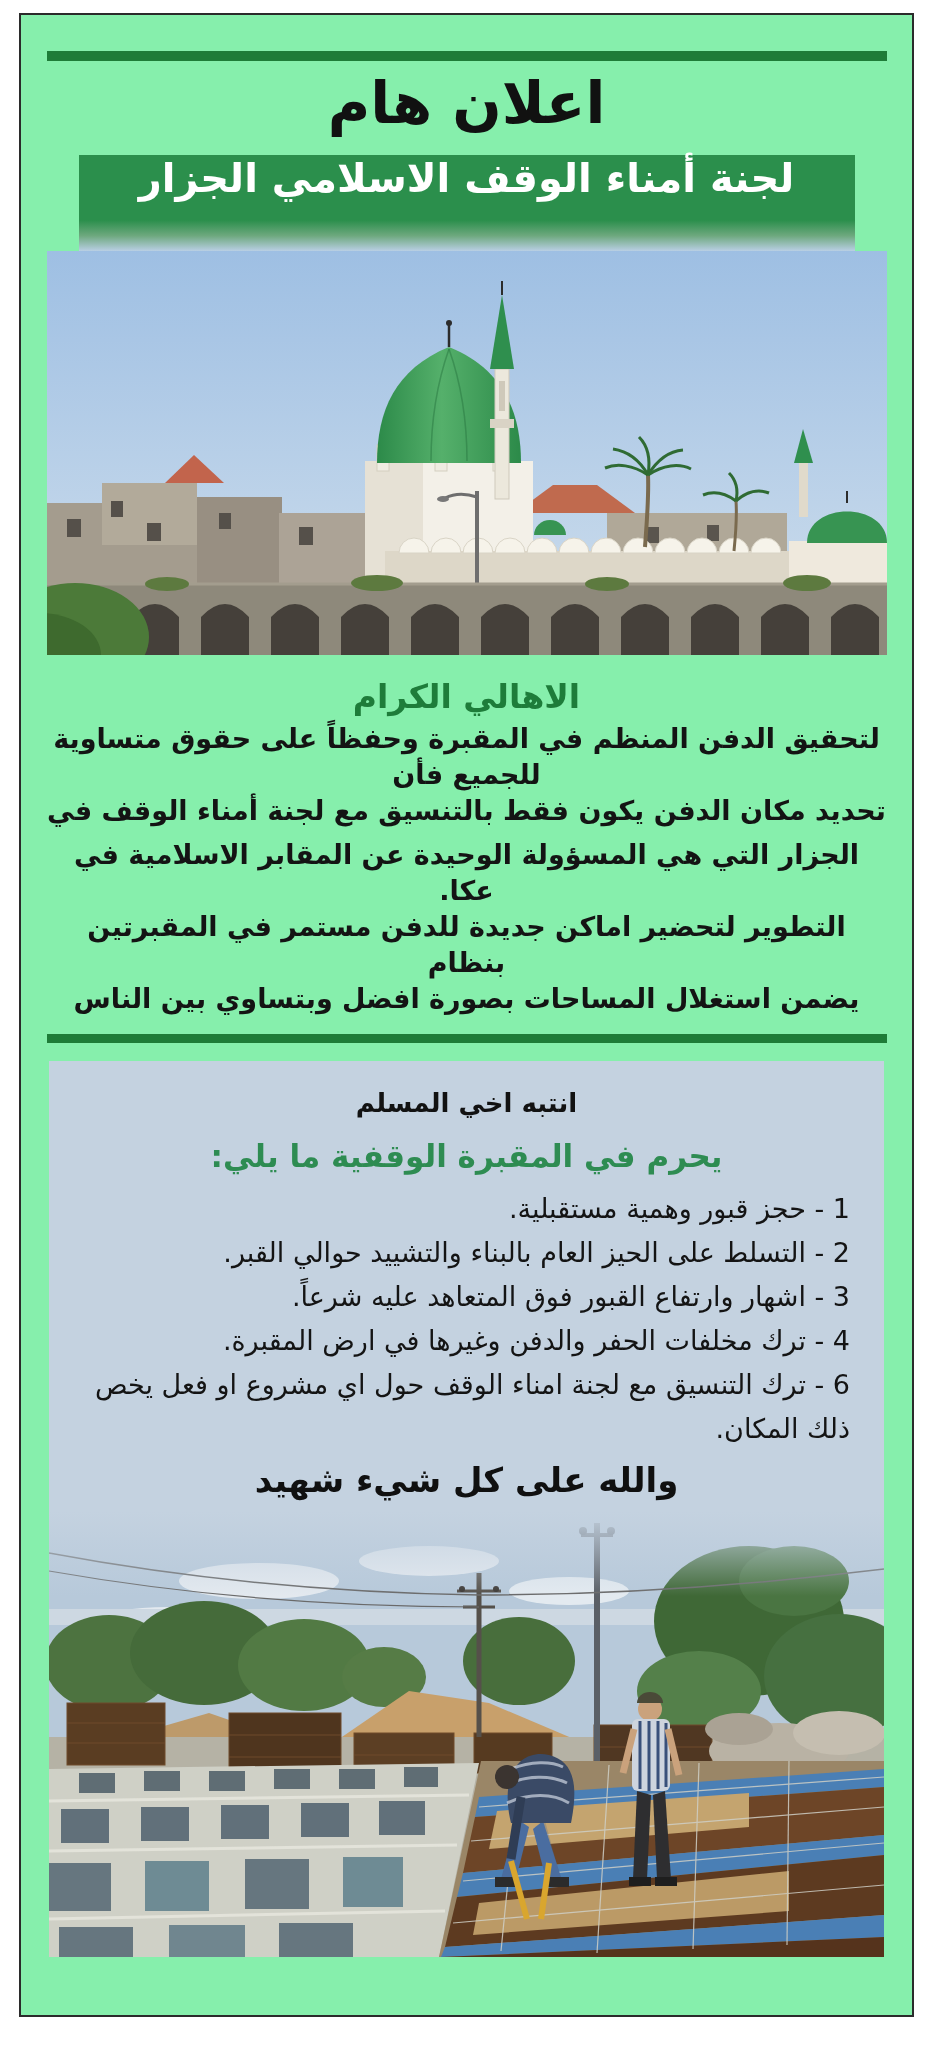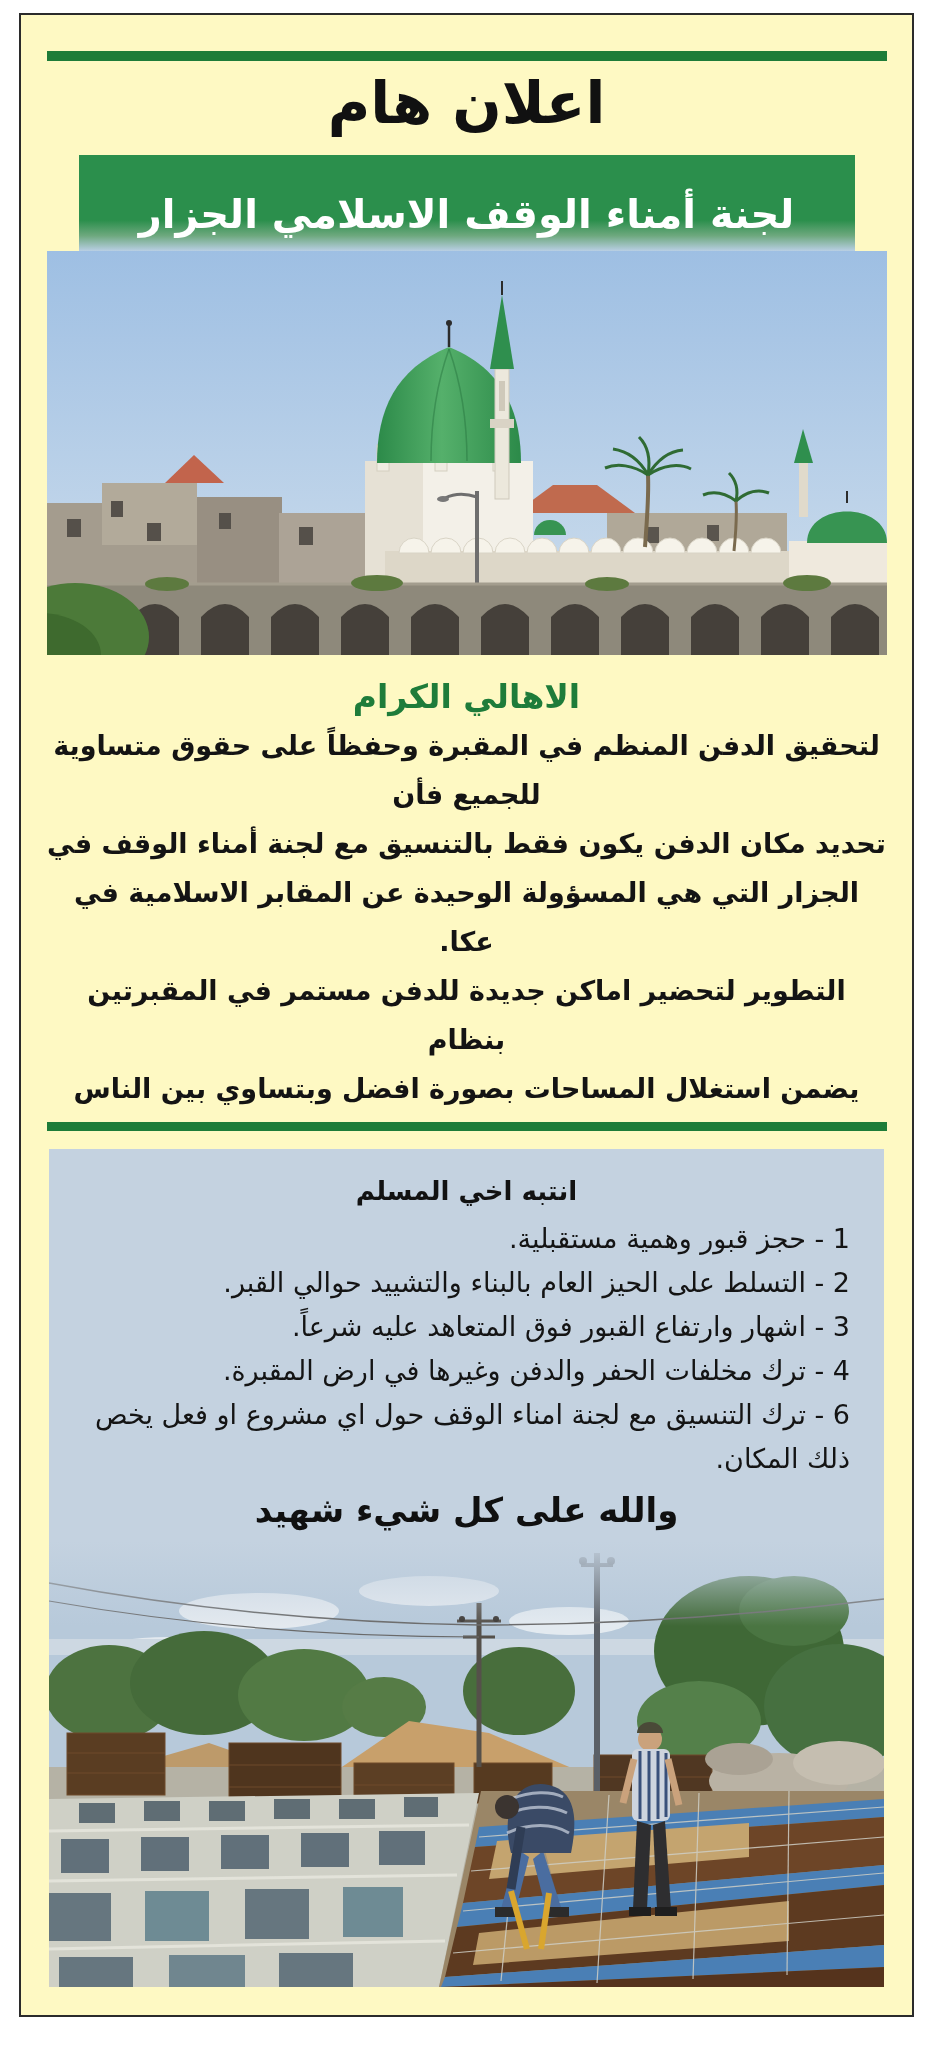--- a/index.html
+++ b/index.html
@@ -1,27 +1,27 @@
 <!DOCTYPE html>
 <html lang="ar" dir="rtl"><head>
 <meta charset="utf-8">
 <style>
   html,body{margin:0;padding:0;background:#ffffff;}
   body{width:937px;height:2048px;position:relative;font-family:"DejaVu Sans",sans-serif;overflow:hidden;}
-  .frame{position:absolute;left:19px;top:13px;width:895px;height:2004px;border:2px solid #2b2b2b;background:#fef9c3;box-sizing:border-box;}
+  .frame{position:absolute;left:19px;top:13px;width:895px;height:2004px;border:2px solid #2b2b2b;background:#86efac;box-sizing:border-box;}
   .bar{width:840px;height:10px;margin:0 auto;background:#1e7c38;}
   .bar.top{margin-top:36px;}
   .bar.divider{height:9px;margin-top:9px;}
   .main-title{text-align:center;font-size:58px;font-weight:bold;color:#111;line-height:76px;margin-top:4px;direction:rtl;}
-  .banner{width:776px;height:96px;margin:14px auto 0;display:flex;align-items:flex-end;justify-content:center;
+  .banner{width:776px;height:96px;margin:14px auto 0;display:flex;align-items:flex-start;justify-content:center;
           background:linear-gradient(to bottom,#2b8f4c 0%,#2b8f4c 68%,#6da87e 84%,#b9cfe4 100%);}
   .banner-text{color:#fff;font-size:40px;font-weight:bold;direction:rtl;padding-bottom:14px;}
   .photo{width:840px;margin:0 auto;display:block;}
   .greet-heading{color:#1e7c3a;text-align:center;font-size:33px;font-weight:bold;line-height:44px;margin-top:20px;direction:rtl;}
-  .para{direction:rtl;text-align:center;font-size:27px;font-weight:bold;color:#141414;line-height:49px;width:840px;margin:2px auto 0;}
+  .para{direction:rtl;text-align:center;font-size:27px;font-weight:bold;color:#141414;line-height:36px;width:840px;margin:2px auto 0;}
   .para .pline{min-height:44px;}
   .closing{direction:rtl;text-align:center;font-size:28px;font-weight:bold;color:#111;line-height:44px;}
   .box{width:835px;margin:18px auto 0;background:#c4d2e0;padding-top:24px;}
   .attention{direction:rtl;text-align:center;font-size:26px;font-weight:bold;color:#121212;line-height:36px;}
   .forbidden{direction:rtl;text-align:center;font-size:31px;font-weight:bold;color:#2e8c52;line-height:46px;margin-top:12px;}
   .list{direction:rtl;margin:8px 34px 0 30px;}
   .list-item{font-size:27px;font-weight:normal;color:#141414;line-height:44px;text-align:right;}
   .verse{direction:rtl;text-align:center;font-size:34px;font-weight:bold;color:#101010;letter-spacing:1px;line-height:50px;margin-top:4px;}
   .photo2-wrap{position:relative;margin-top:6px;font-size:0;}
   .photo2-wrap .fade{position:absolute;left:0;top:0;width:100%;height:85px;background:linear-gradient(to bottom,#c4d2e0 0%,rgba(196,210,224,0) 100%);pointer-events:none;}
@@ -143,20 +143,21 @@
     <div class="pline">الجزار التي هي المسؤولة الوحيدة عن المقابر الاسلامية في عكا.</div>
     <div class="pline">التطوير لتحضير اماكن جديدة للدفن مستمر في المقبرتين بنظام</div>
     <div class="pline">يضمن استغلال المساحات بصورة افضل وبتساوي بين الناس</div>
   </div>
 
 
   <div class="bar divider"></div>
 
   <div class="box">
     <div class="attention">انتبه اخي المسلم</div>
+    <div class="forbidden">يحرم في المقبرة الوقفية ما يلي:</div>
 
     <div class="list">
       <div class="list-item">1 - حجز قبور وهمية مستقبلية.</div>
       <div class="list-item">2 - التسلط على الحيز العام بالبناء والتشييد حوالي القبر.</div>
       <div class="list-item">3 - اشهار وارتفاع القبور فوق المتعاهد عليه شرعاً.</div>
       <div class="list-item">4 - ترك مخلفات الحفر والدفن وغيرها في ارض المقبرة.</div>
       <div class="list-item">6 - ترك التنسيق مع لجنة امناء الوقف حول اي مشروع او فعل يخص ذلك المكان.</div>
     </div>
 
     <div class="verse">والله على كل شيء شهيد</div>

